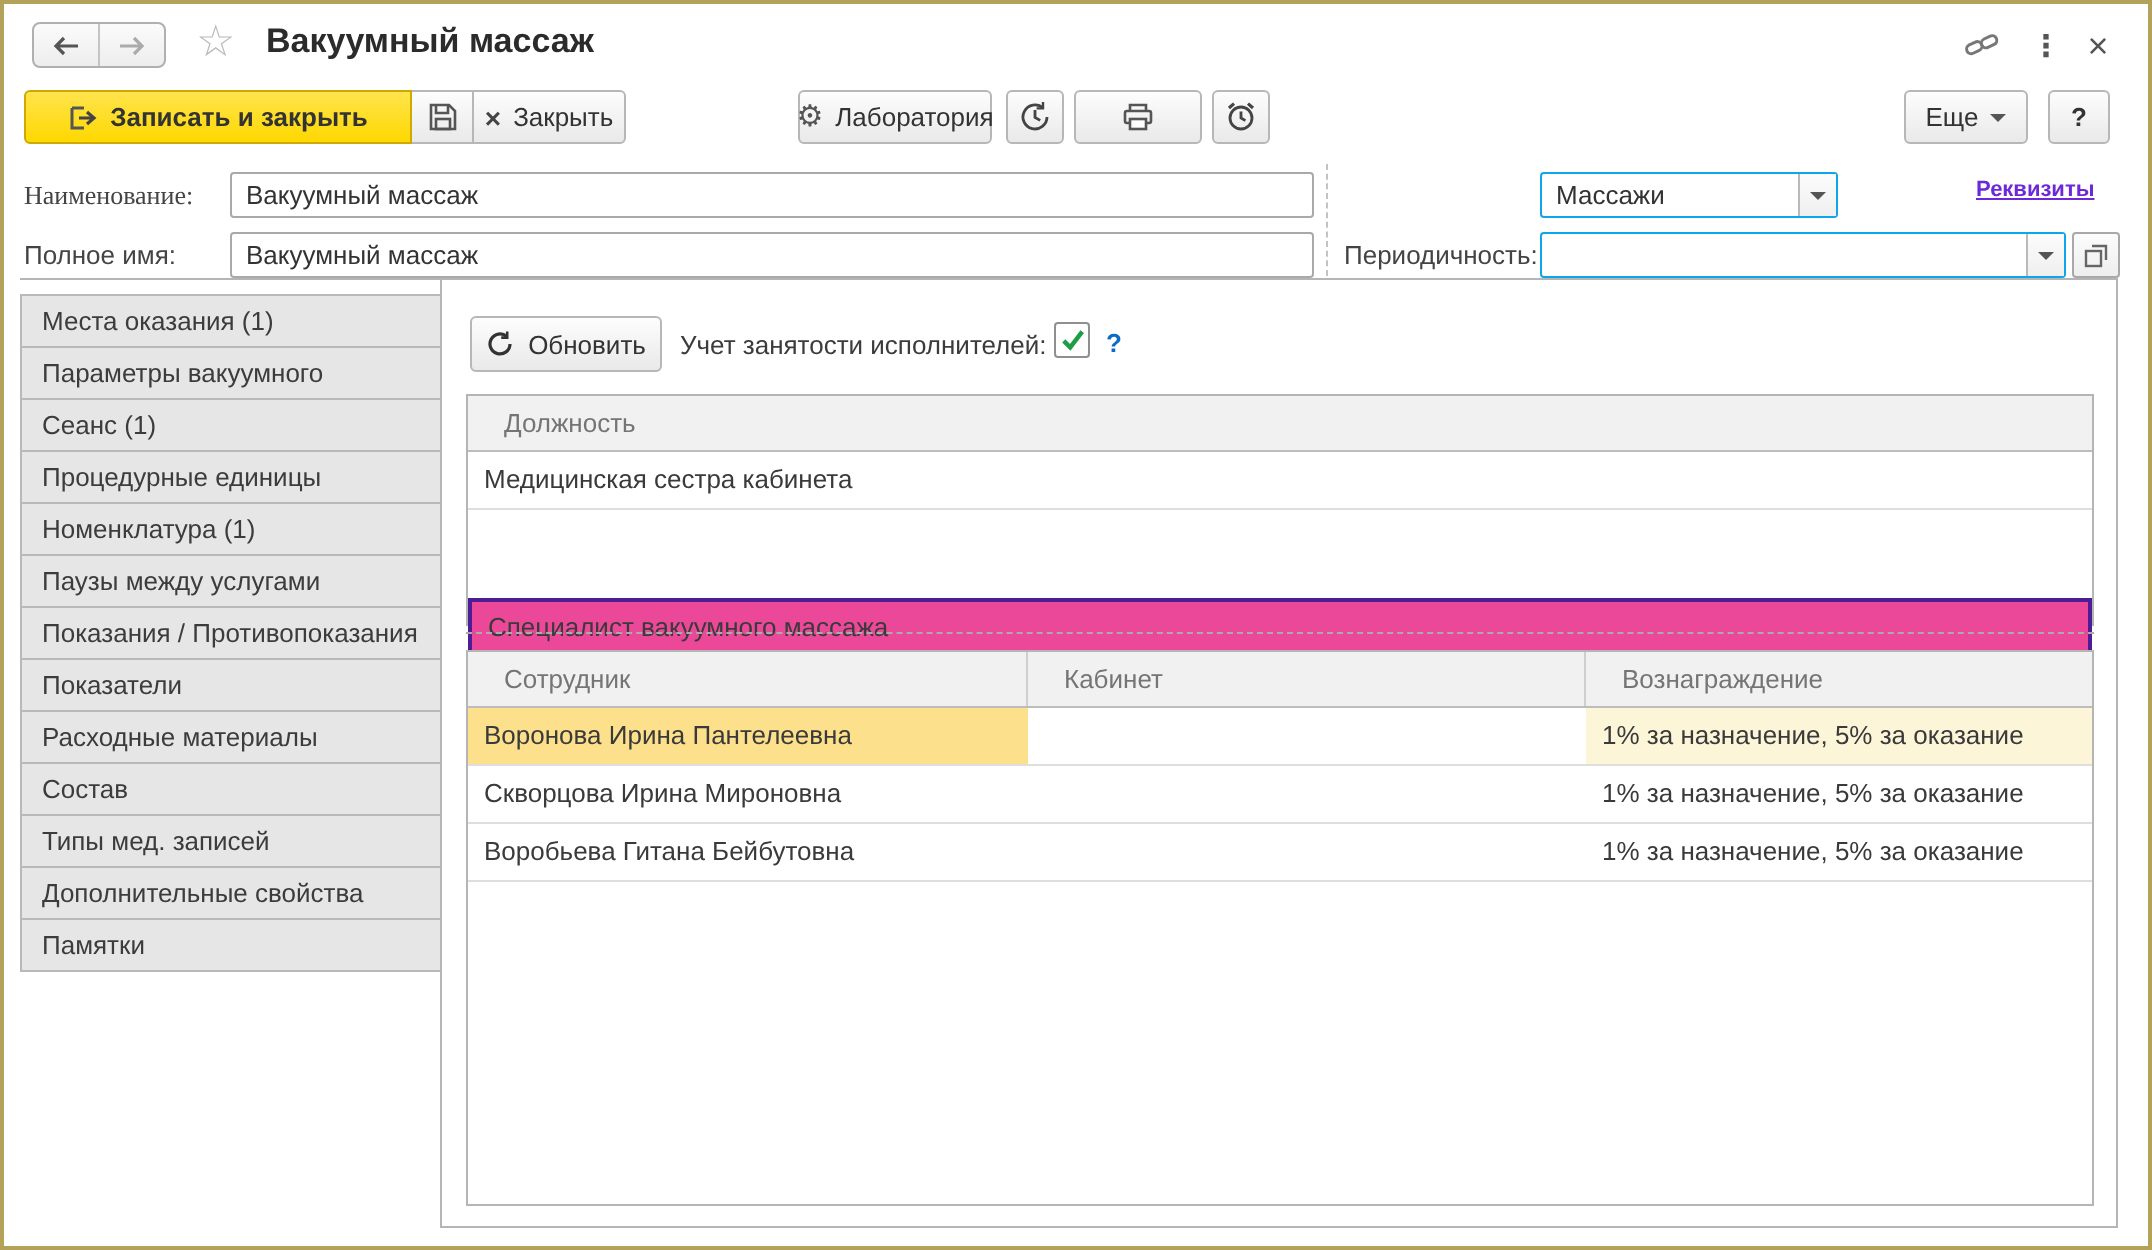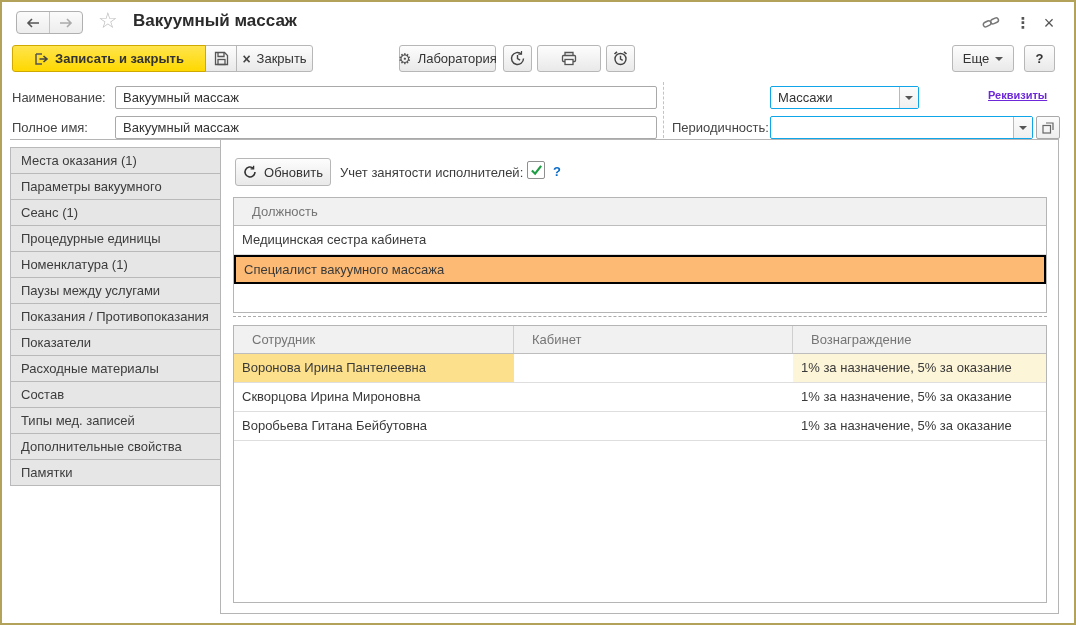--- a/index.html
+++ b/index.html
@@ -63,21 +63,21 @@
   .help-q { position:absolute; left:332px; top:24px; color:#0a6cc8; font-weight:bold; }
 
   .tbl { position:absolute; left:12px; background:#fff; border:1px solid #b5b5b5; }
   .tbl-pos { top:57px; width:814px; height:116px; }
   .tbl-emp { top:185px; width:814px; height:278px; }
   .thead { display:flex; height:28px; background:#f1f1f1; border-bottom:1px solid #bdbdbd; color:#757575; }
   .th { line-height:27px; padding-left:18px; border-right:1px solid #cfcfcf; }
   .th:last-child { border-right:none; }
   .trow { display:flex; height:29px; border-bottom:1px solid #dedede; color:#3a3a3a;align-items:center; }
   .td { line-height:28px; padding-left:8px; overflow:hidden; white-space:nowrap; }
-  .trow.sel1 { background:#fdba74; border:2px solid #000000; line-height:25px; }
+  .trow.sel1 { background:#ec4899; border:2px solid #4c1d95; line-height:25px;margin-top:44px; }
   .trow.sel1 .td { line-height:24px; }
   .c-name { width:280px; } .c-cab { width:279px; } .c-rew { flex:1; }
   .trow.sel2 .c-name { background:#fce08c; }
   .trow.sel2 .c-cab, .trow.sel2 .c-rew { background:#fdf5d8; }
 
   .hsplit { position:absolute; left:12px; top:176px; width:814px; border-top:1px dashed #ababab; }
 </style>
 </head>
 <body>
 
@@ -165,21 +165,21 @@
     <div class="btn btn-more">
       <span>Еще</span>
       <span class="caret-down"></span>
     </div>
     <div class="btn btn-help">
       <span>?</span>
     </div>
   </div>
 
   <div class="fields">
-    <div class="fld-label" style="left:10px; top:12px;">Наименование:</div>
+    <div class="fld-label" style="left:10px; top:12px;font-family:Liberation Serif, serif;">Наименование:</div>
     <div class="fld-input" style="left:113px; top:8px; width:542px;">Вакуумный массаж</div>
 
     <div class="fld-label" style="left:10px; top:42px;">Полное имя:</div>
     <div class="fld-input" style="left:113px; top:38px; width:542px;">Вакуумный массаж</div>
 
     <div class="vsplit"></div>
 
     <div class="fld-label" style="left:670px; top:12px;margin-top:48px;">Категория:</div>
     <div class="combo" style="left:768px; top:8px; width:149px;">
       <div class="val">Массажи</div>

